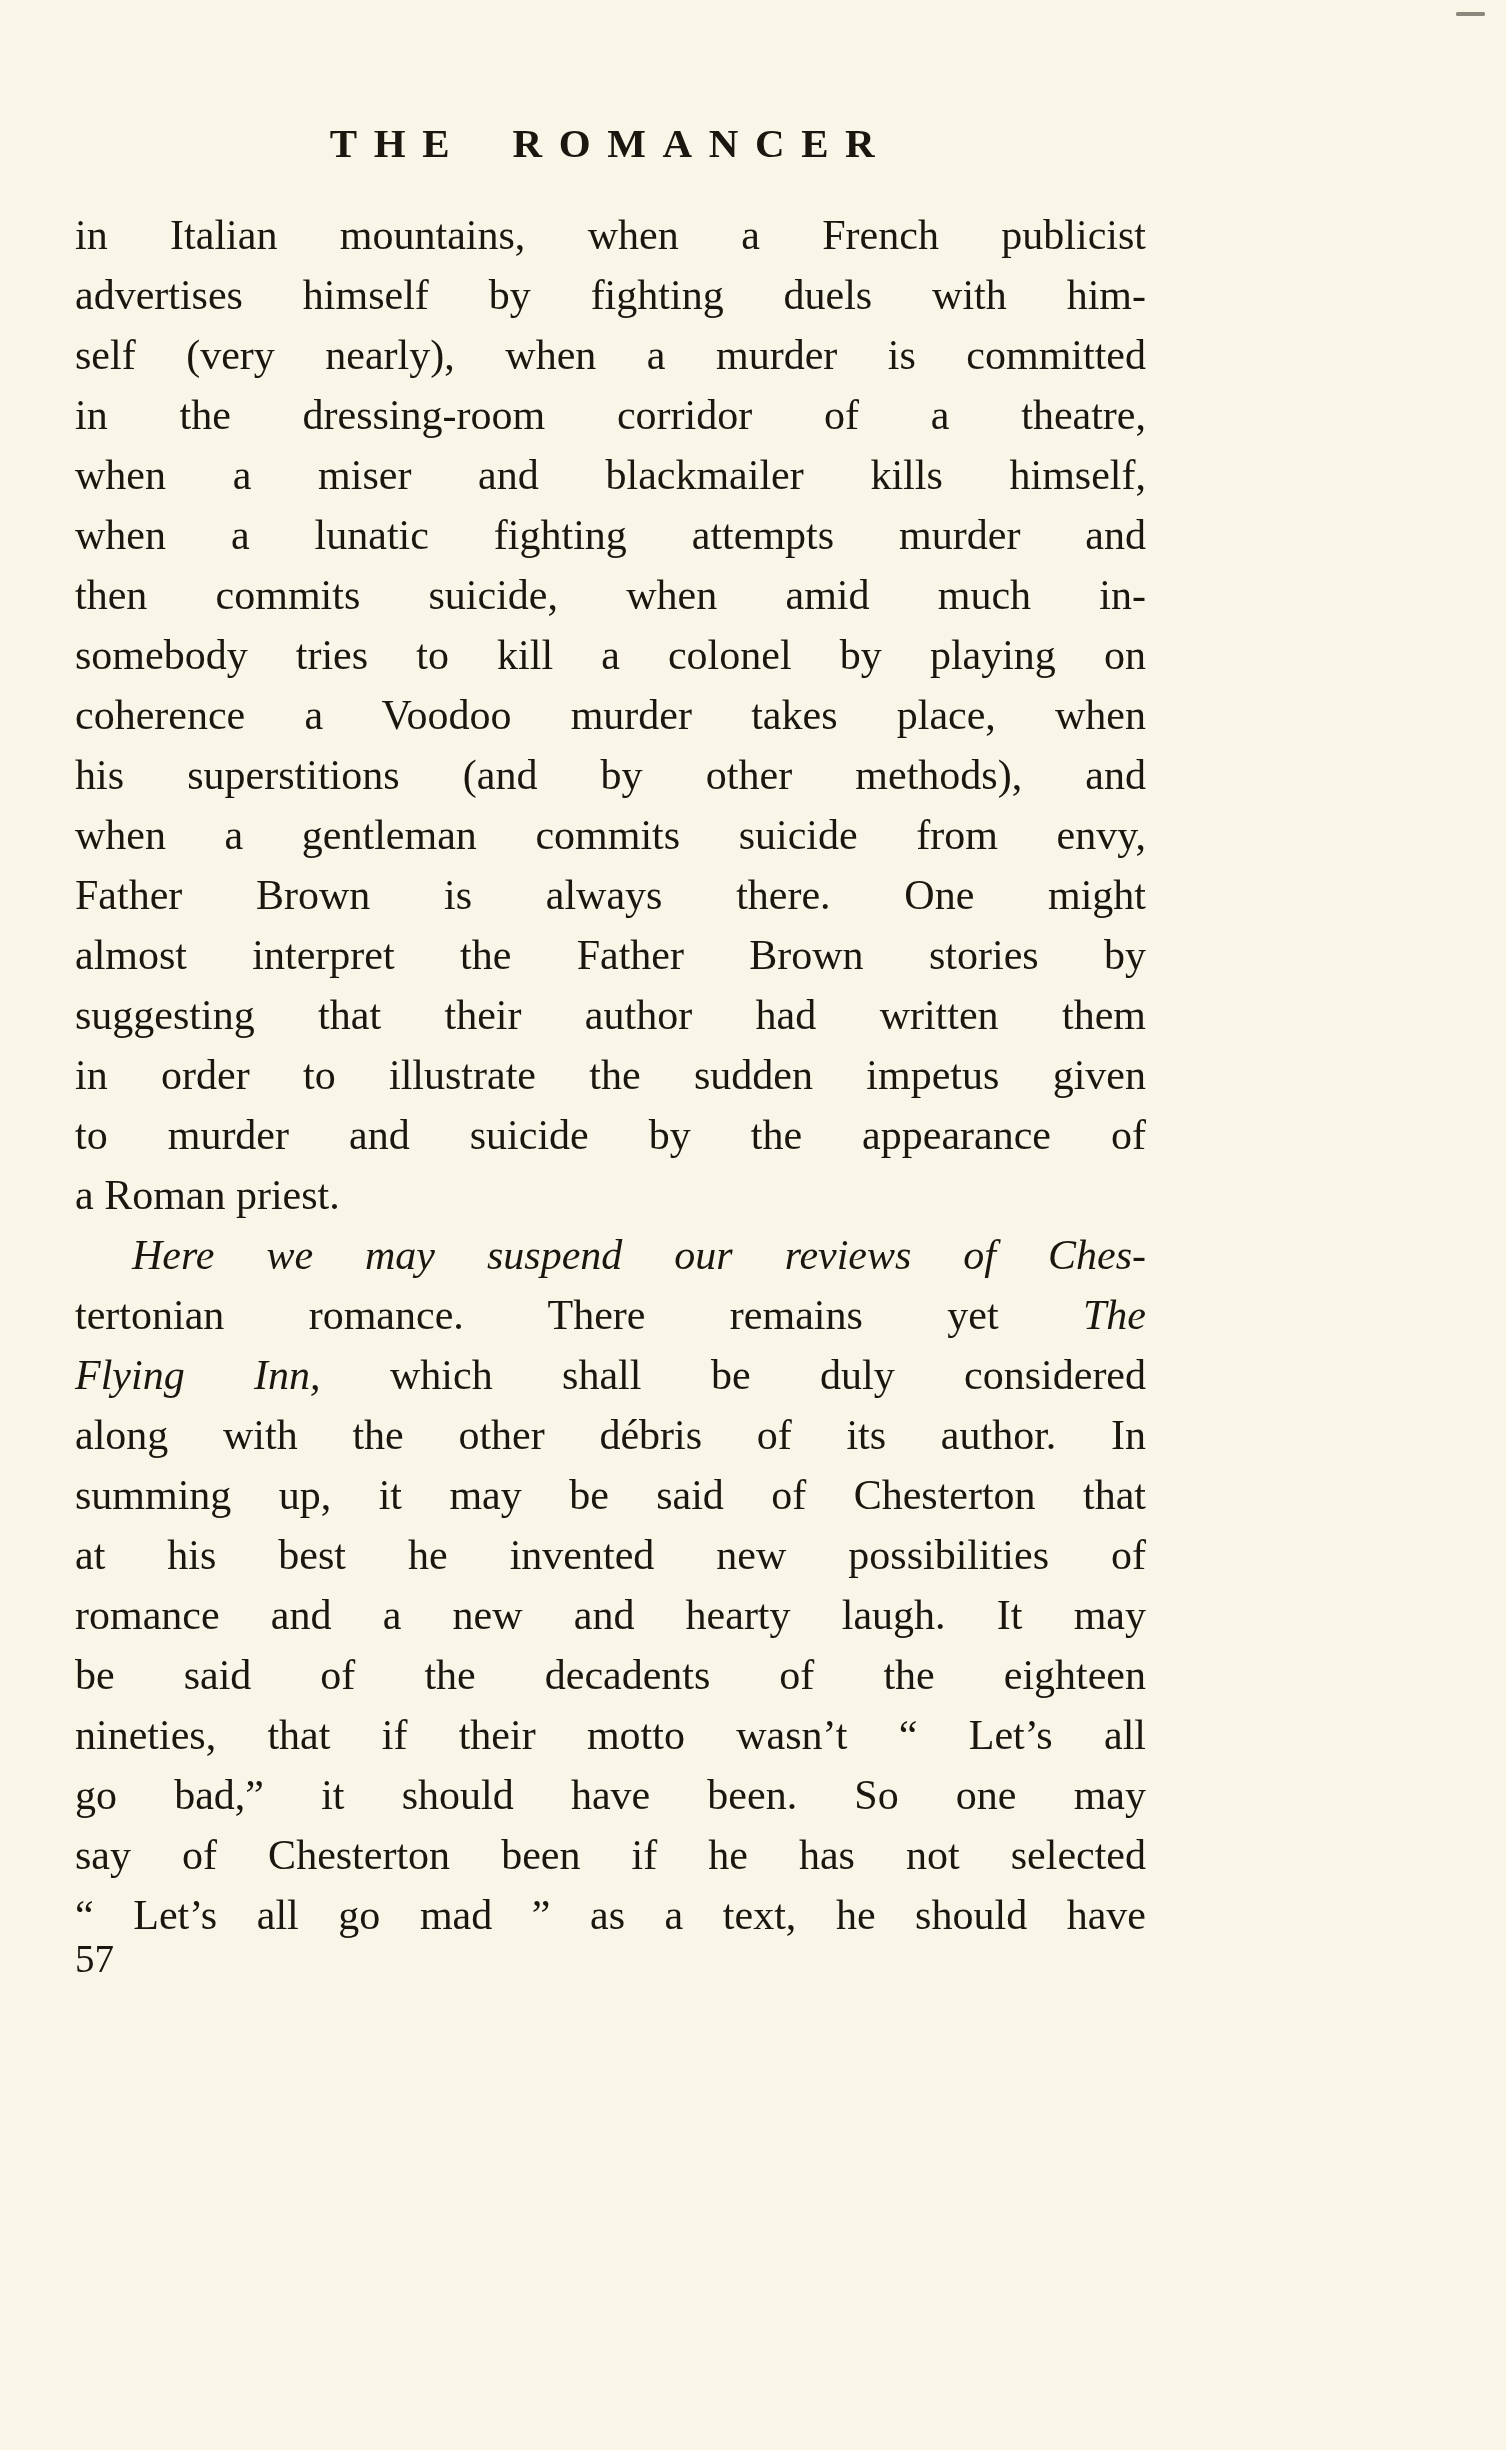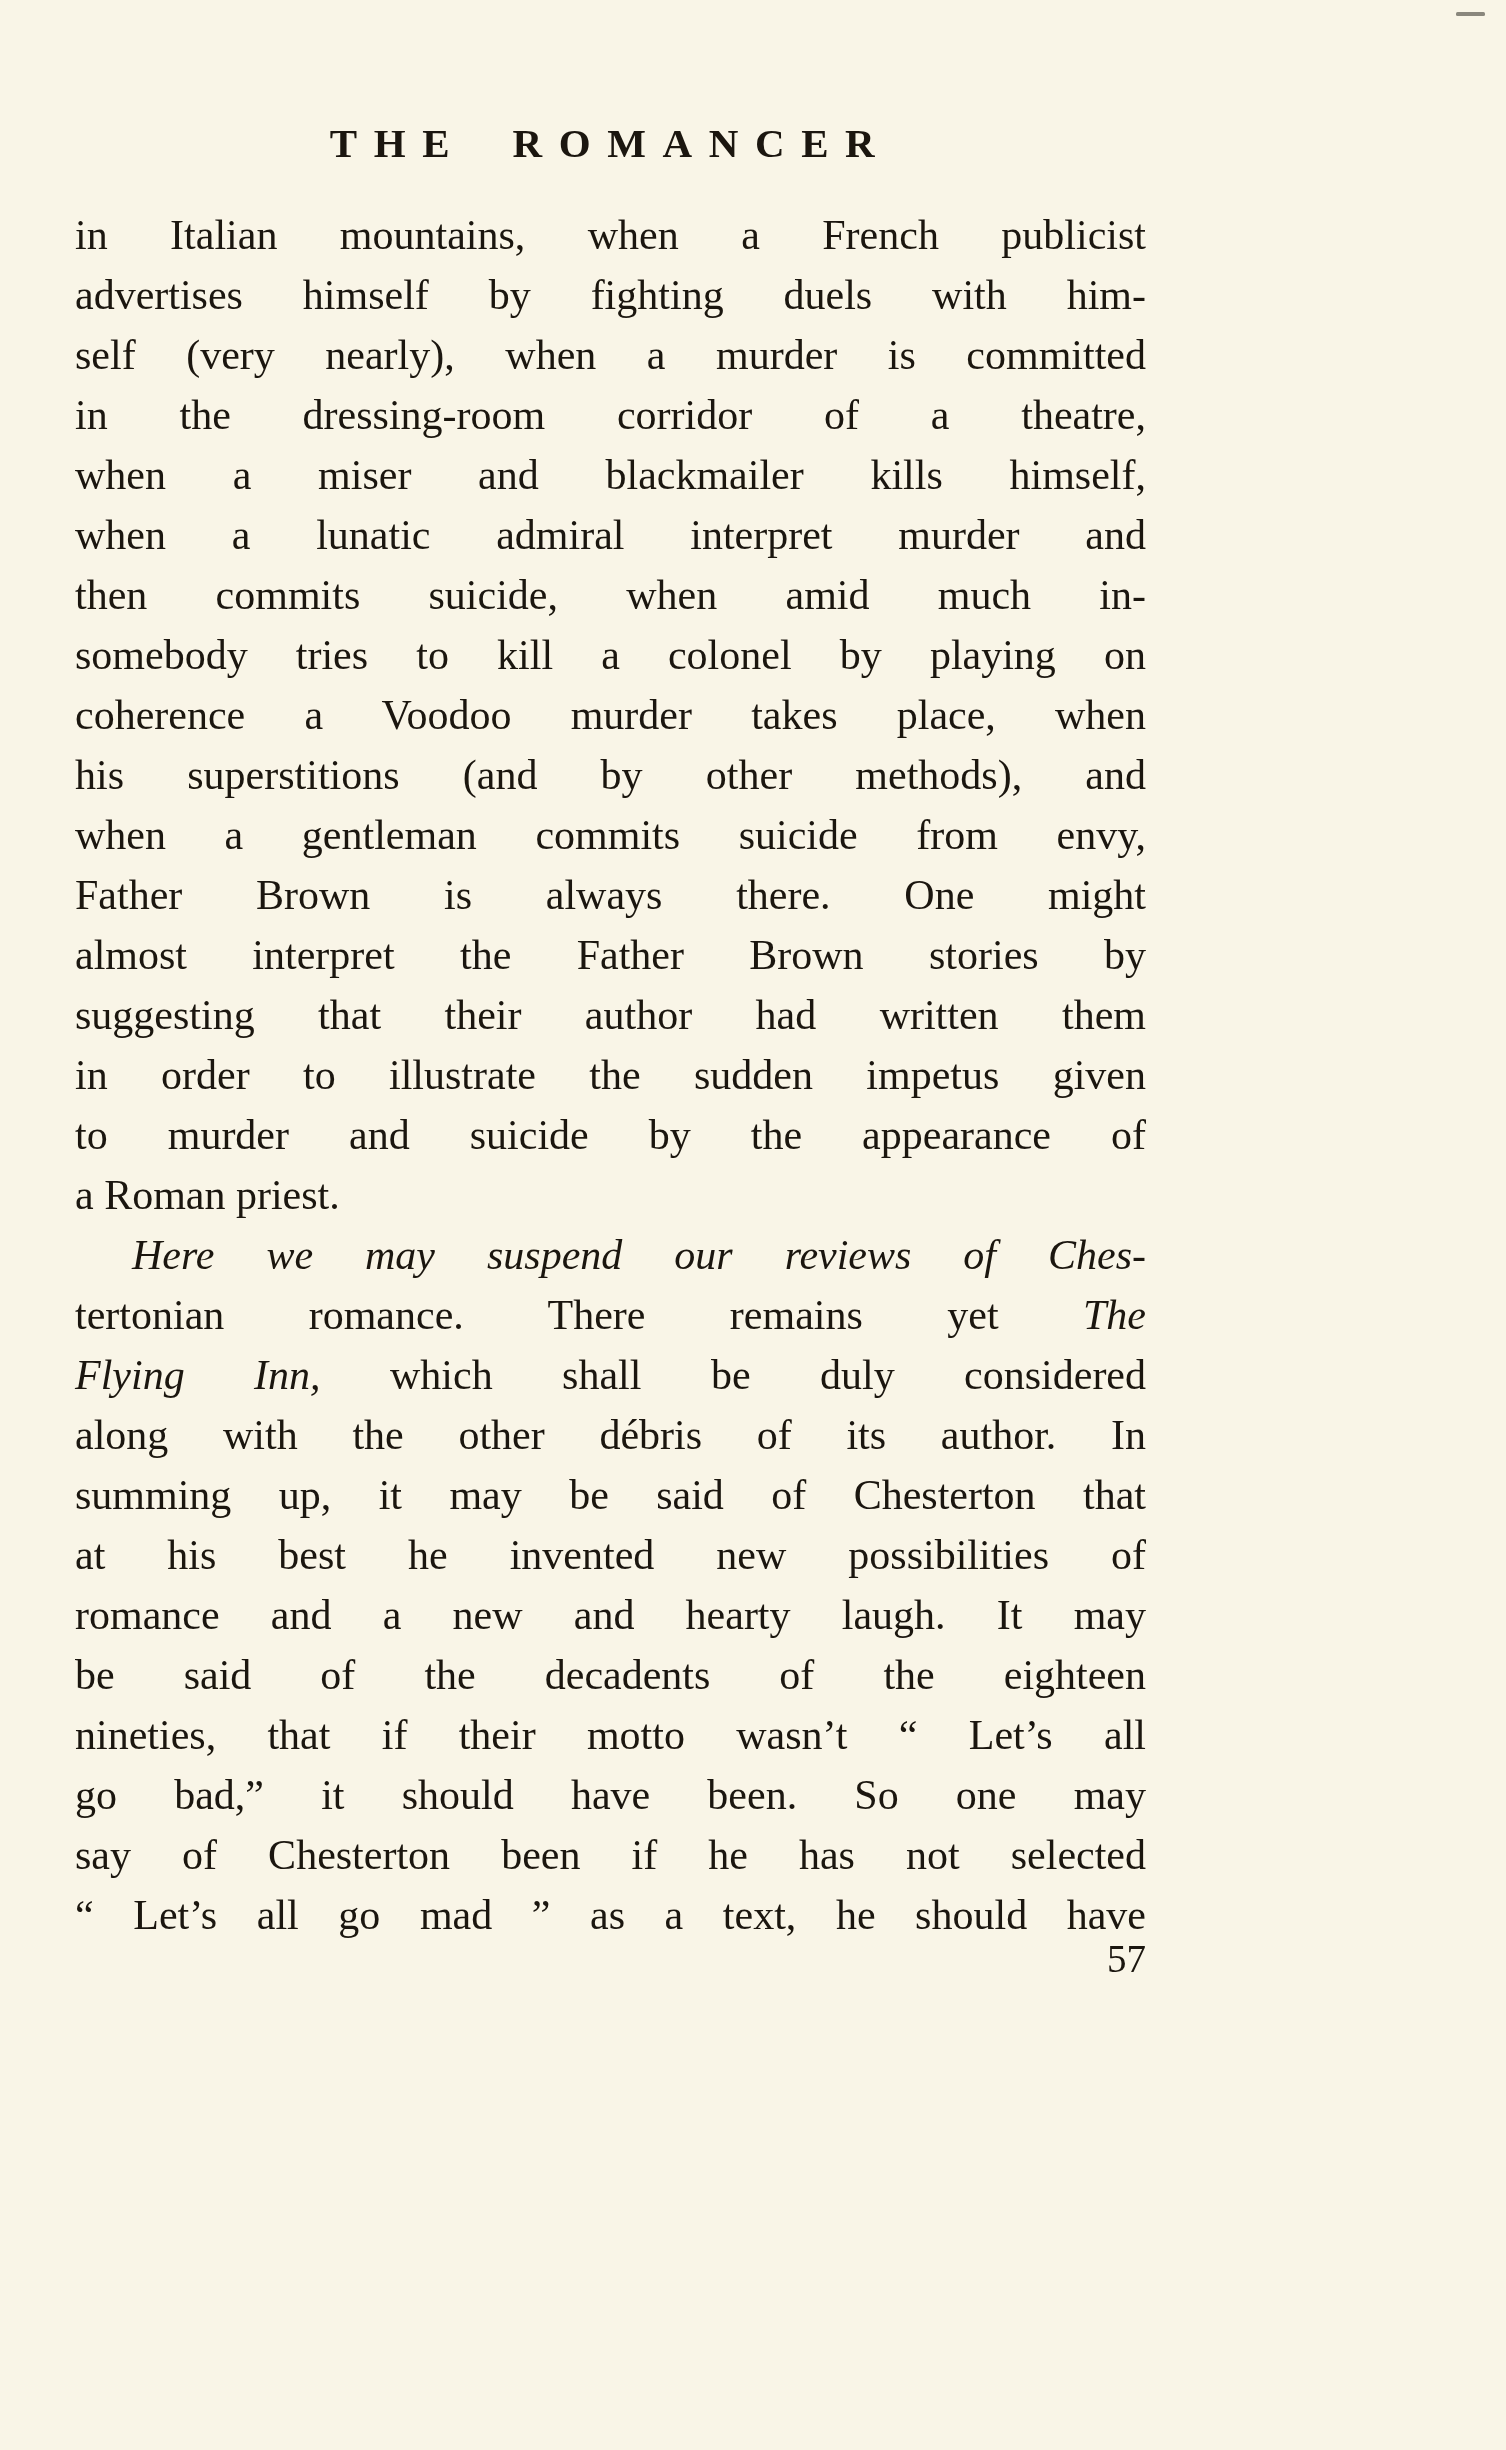--- a/index.html
+++ b/index.html
@@ -53,38 +53,38 @@
     white-space: normal;
   }
   .line.first { padding-left: 57px; font-style: italic; }
   .line.last { text-align-last: left; }
   .italic { font-style: italic; }
   .page-number {
     position: absolute;
     top: 1936px;
     left: 75px;
     width: 1071px;
-    text-align: right;
+    text-align: left;
     font-size: 39px;
   }
 </style>
 </head>
 <body>
 
 <div class="page">
   <div class="scan-mark"></div>
   <div class="header">THE ROMANCER</div>
   <div class="text-block">
       <div class="paragraph">
         <div class="line"><span>in Italian mountains, when a French publicist</span></div>
         <div class="line"><span>advertises himself by fighting duels with him-</span></div>
         <div class="line"><span>self (very nearly), when a murder is committed</span></div>
         <div class="line"><span>in the dressing-room corridor of a theatre,</span></div>
         <div class="line"><span>when a miser and blackmailer kills himself,</span></div>
-        <div class="line"><span>when a lunatic admiral interpret murder and</span></div>
+        <div class="line"><span>when a lunatic fighting attempts murder and</span></div>
         <div class="line"><span>then commits suicide, when amid much in-</span></div>
         <div class="line"><span>somebody tries to kill a colonel by playing on</span></div>
         <div class="line"><span>coherence a Voodoo murder takes place, when</span></div>
         <div class="line"><span>his superstitions (and by other methods), and</span></div>
         <div class="line"><span>when a gentleman commits suicide from envy,</span></div>
         <div class="line"><span>Father Brown is always there. One might</span></div>
         <div class="line"><span>almost interpret the Father Brown stories by</span></div>
         <div class="line"><span>suggesting that their author had written them</span></div>
         <div class="line"><span>in order to illustrate the sudden impetus given</span></div>
         <div class="line"><span>to murder and suicide by the appearance of</span></div>

